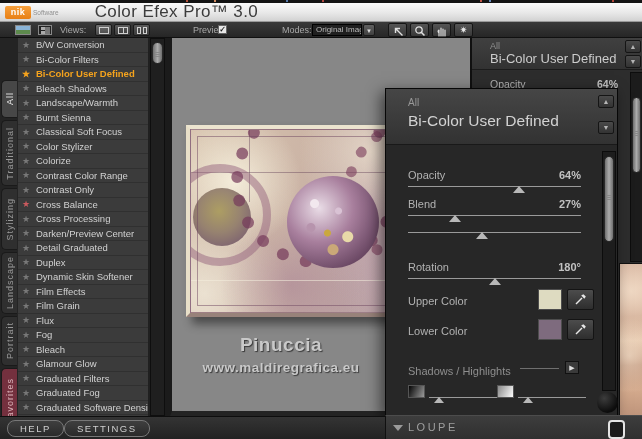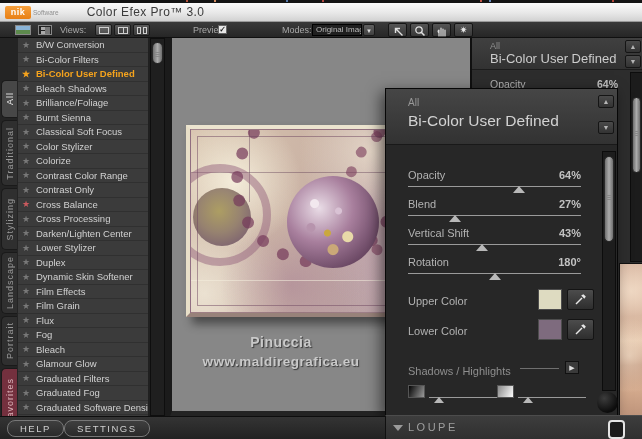--- a/index.html
+++ b/index.html
@@ -15,21 +15,21 @@
                480px 0 0 #c05548,489px 0 0 #6688bb,612px 0 0 #b04438;}
 
   
   #titlebar{position:absolute;left:0;top:3px;width:642px;height:19px;
     background:linear-gradient(#fafafa,#e8e8e8 55%,#d2d2d2);border-bottom:1px solid #9a9a9a;
     display:flex;align-items:center;}
   .logo-nik{display:inline-block;margin-left:5px;width:26px;height:13px;border-radius:2px;
     background:linear-gradient(#f6a03c,#e87f14);color:#fff;font-size:9px;font-weight:bold;
     text-align:center;line-height:13px;letter-spacing:.5px;}
   .logo-sub{font-size:6.5px;color:#909090;margin-left:2px;}
-  #window-title{margin-left:28px;font-size:12px;color:#3c3c3c;letter-spacing:.4px;}
+  #window-title{margin-left:36px;font-size:17px;color:#3c3c3c;letter-spacing:.4px;}
 
   
   #toolbar{position:absolute;left:0;top:22px;width:642px;height:16px;
     background:linear-gradient(#3a3a3a,#262626);border-bottom:1px solid #101010;}
   .tb-label{position:absolute;top:3px;font-size:9px;color:#a8a8a8;}
   #icon-image-thumb{position:absolute;left:15px;top:3px;width:16px;height:10px;border:1px solid #888;
     background:linear-gradient(#8ab4d8 45%,#5d8a4d 45%);}
   #icon-list-view{position:absolute;left:38px;top:3px;width:14px;height:10px;border:1px solid #888;background:#222;}
   #icon-list-view i{position:absolute;left:2px;width:4px;height:3px;background:#aaa;}
   #icon-list-view i.b{top:5px;}#icon-list-view i.a{top:1px;}
@@ -111,21 +111,21 @@
       radial-gradient(circle at 35% 35%,#e9dce6,#a87f9d 40%,#6d4a66 75%,#50354c);}
   .circle.cE{position:absolute;left:2px;top:58px;width:58px;height:58px;border-radius:50%;
     background:radial-gradient(circle at 45% 40%,#a39452,#8a7562 45%,#6e5264 80%);opacity:.85;}
   .art-line{position:absolute;background:rgba(90,55,80,.4);}
   .art-line.v1{left:58px;top:0;width:1px;height:72px;}
   .art-line.h1{left:0;top:42px;width:100%;height:1px;}
   .art-line.h2{left:0;top:150px;width:100%;height:1px;background:rgba(244,238,222,.55);}
 
   #watermark{position:absolute;left:172px;top:334px;width:214px;text-align:center;
     color:#c9c9c9;font-weight:bold;text-shadow:1px 1px 1px rgba(45,45,45,.85);letter-spacing:.5px;}
-  #watermark .wm1{font-size:14px;}
+  #watermark .wm1{font-size:19px;}
   #watermark .wm2{font-size:13.5px;margin-top:4px;}
 
   
   #right-panel{position:absolute;left:470px;top:38px;width:172px;height:401px;background:#2d2d2d;
     border-left:2px solid #101010;}
   #rp-header{position:absolute;left:0;top:0;width:100%;height:32px;
     background:linear-gradient(#404040,#323232);border-bottom:1px solid #1c1c1c;}
   #rp-category{position:absolute;left:18px;top:3px;font-size:9px;color:#8f8f8f;}
   #rp-title{position:absolute;left:18px;top:13px;font-size:13px;color:#cccccc;}
   .panel-arrow-btn{position:absolute;width:16px;height:13px;border:1px solid #151515;border-radius:2px;
@@ -292,21 +292,21 @@
       <div class="filter-row selected">
         <span class="star">★</span>
         <span>Bi-Color User Defined</span>
       </div>
       <div class="filter-row">
         <span class="star">★</span>
         <span>Bleach Shadows</span>
       </div>
       <div class="filter-row">
         <span class="star">★</span>
-        <span>Brilliance/Foliage</span>
+        <span>Landscape/Warmth</span>
       </div>
       <div class="filter-row">
         <span class="star">★</span>
         <span>Burnt Sienna</span>
       </div>
       <div class="filter-row">
         <span class="star">★</span>
         <span>Classical Soft Focus</span>
       </div>
       <div class="filter-row">
@@ -328,25 +328,25 @@
       <div class="filter-row">
         <span class="star" style="color: rgb(203, 90, 94);">★</span>
         <span>Cross Balance</span>
       </div>
       <div class="filter-row">
         <span class="star">★</span>
         <span>Cross Processing</span>
       </div>
       <div class="filter-row">
         <span class="star">★</span>
-        <span>Darken/Lighten Center</span>
-      </div>
-      <div class="filter-row">
-        <span class="star">★</span>
-        <span>Lower Stylizer</span>
+        <span>Darken/Preview Center</span>
+      </div>
+      <div class="filter-row">
+        <span class="star">★</span>
+        <span>Detail Graduated</span>
       </div>
       <div class="filter-row">
         <span class="star">★</span>
         <span>Duplex</span>
       </div>
       <div class="filter-row">
         <span class="star">★</span>
         <span>Dynamic Skin Softener</span>
       </div>
       <div class="filter-row">
@@ -451,24 +451,20 @@
         <div class="slider-row">
           <div class="sr-top">
             <span class="param-label" style="font-size: 11px;">Blend</span>
             <span class="param-value" style="font-size: 11px;">27%</span>
           </div>
           <div class="track">
             <span class="tri-marker" style="left: 27%;"></span>
           </div>
         </div>
         <div class="slider-row">
-          <div class="sr-top">
-            <span class="param-label" style="font-size: 11px;">Vertical Shift</span>
-            <span class="param-value" style="font-size: 11px;">43%</span>
-          </div>
           <div class="track">
             <span class="tri-marker" style="left: 43%;"></span>
           </div>
         </div>
         <div class="slider-row">
           <div class="sr-top">
             <span class="param-label" style="font-size: 11px;">Rotation</span>
             <span class="param-value" style="font-size: 11px;">180°</span>
           </div>
           <div class="track">

